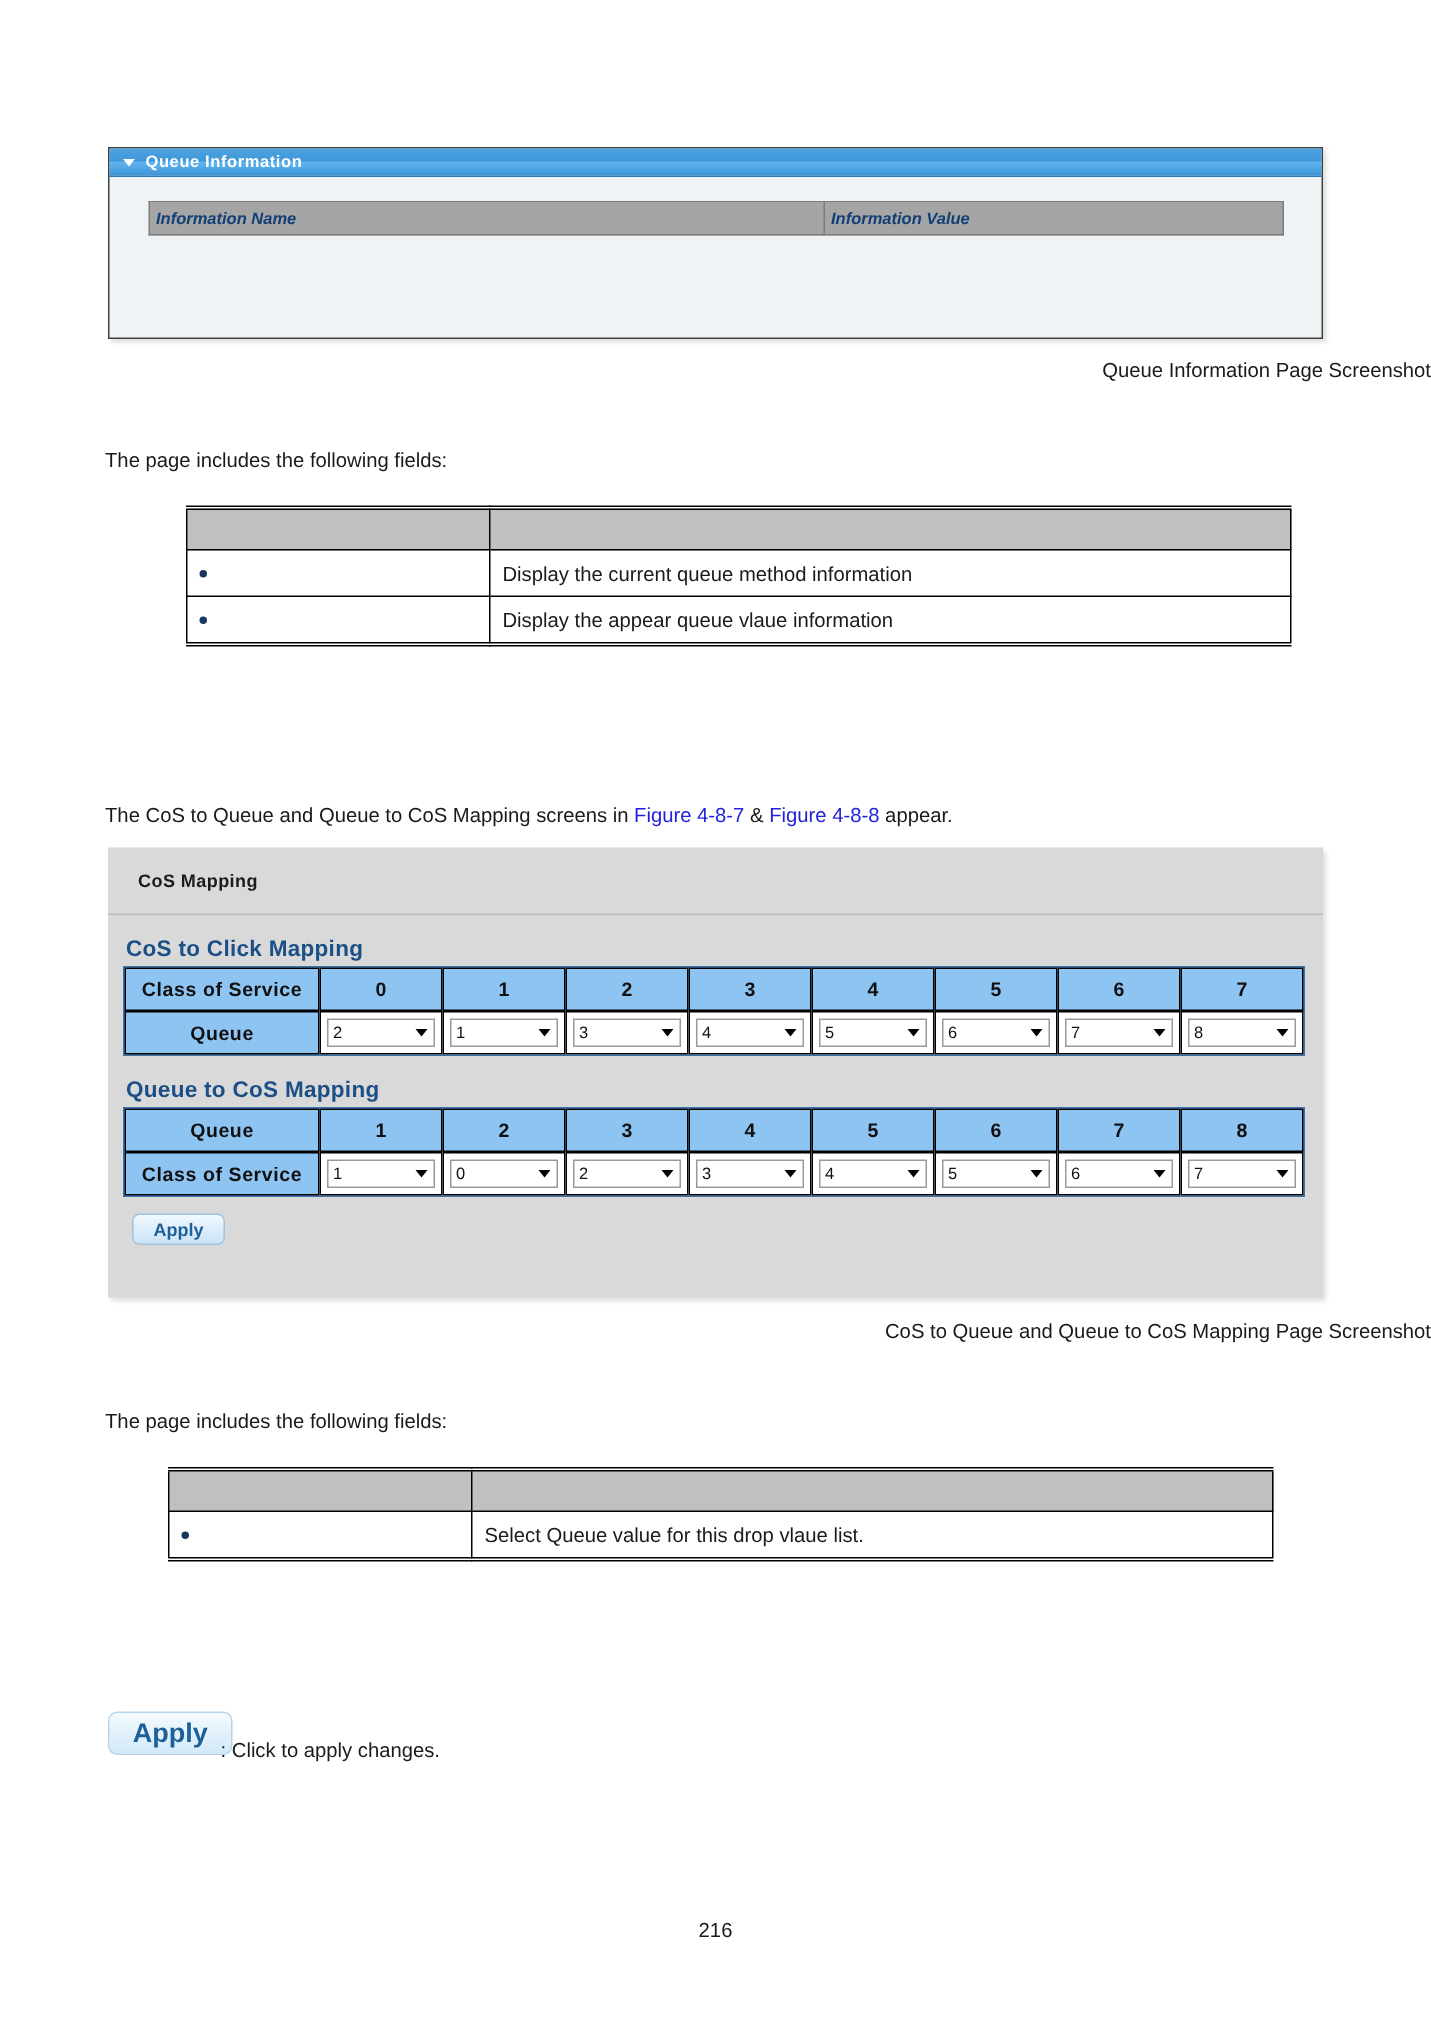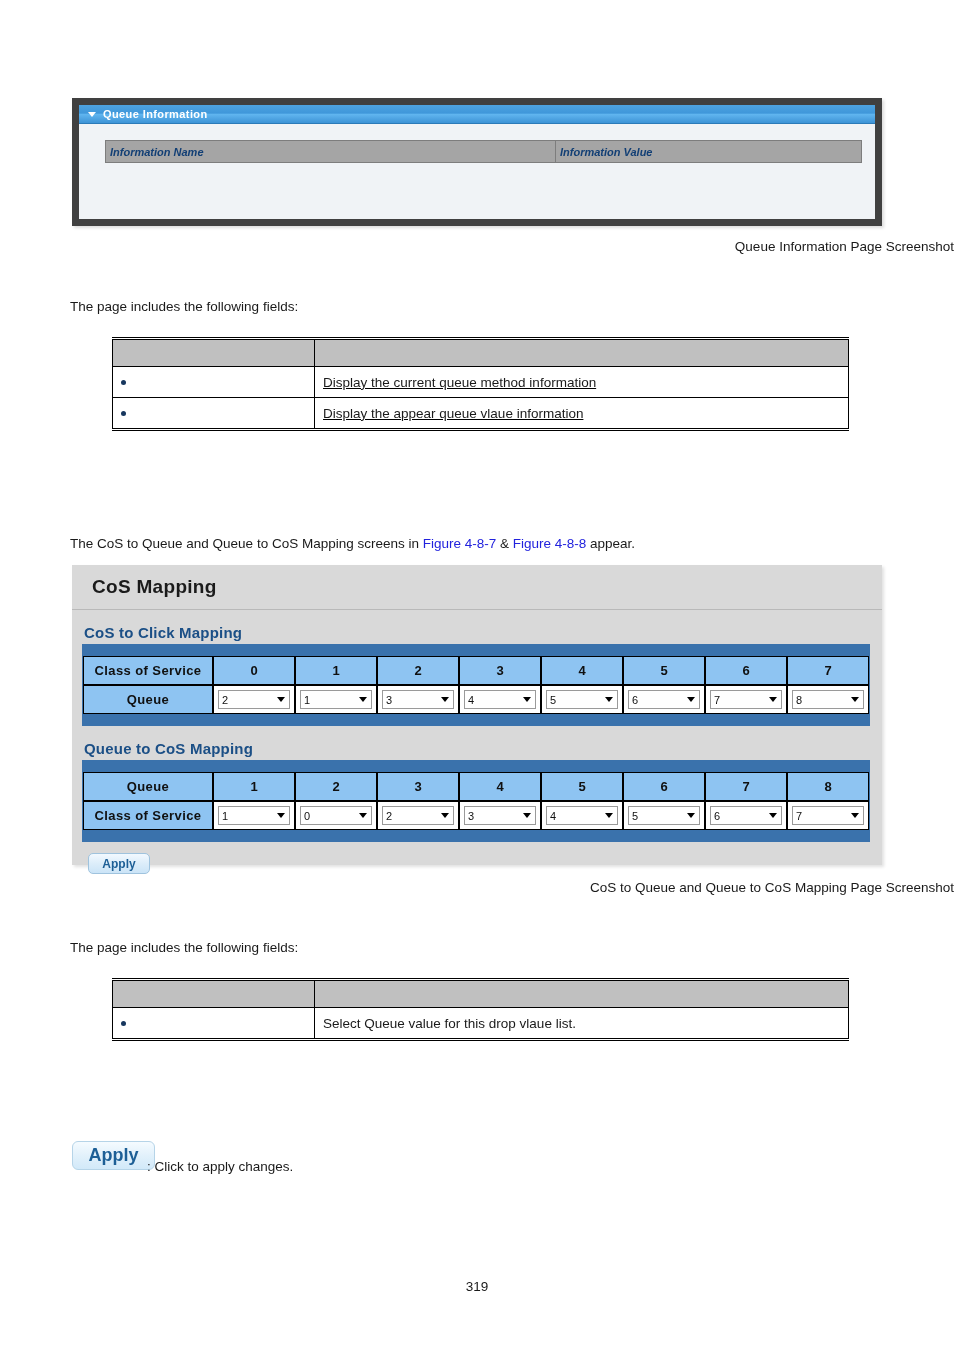--- a/index.html
+++ b/index.html
@@ -32,21 +32,21 @@
   .figlink { color: #2222dd; }
 
   
   #queue-info-panel {
     position: absolute;
     left: 72px;
     top: 98px;
     width: 810px;
     height: 128px;
     background: #f0f3f6;
-    border: 7px solid #404040;
+    border: 1px solid #404040;
     box-shadow: 2px 2px 3px rgba(0,0,0,0.14);
     box-sizing: border-box;
   }
   #queue-info-panel .panel-title {
     height: 19px;
     background: linear-gradient(to bottom, #4ea3e0 0%, #3f97da 45%, #60b5ef 52%, #3d93d6 100%);
     border-bottom: 1px solid #2b7ab8;
     display: flex;
     align-items: center;
     padding-left: 9px;
@@ -107,21 +107,21 @@
   }
   #cos-mapping-panel .cos-header {
     height: 45px;
     display: flex;
     align-items: center;
     padding-left: 20px;
     box-sizing: border-box;
     border-bottom: 1px solid #b9b9b9;
   }
   #cos-mapping-panel .cos-header-text {
-    font-size: 19px;
+    font-size: 12px;
     font-weight: bold;
     color: #1b1b1b;
     letter-spacing: 0.3px;
   }
   #cos-mapping-panel .cos-body {
     padding: 8px 0 0 10px;
   }
   .section-label {
     font-size: 15px;
     font-weight: bold;
@@ -130,21 +130,21 @@
     letter-spacing: 0.2px;
   }
 
   table.map-table {
     border-collapse: separate;
     border-spacing: 0;
     width: 786px;
     table-layout: fixed;
     background: #3a72ac;
     border: 1px solid #3a72ac;
-    padding: 11px 0;
+    padding: 0 0;
   }
   table.map-table td {
     border: 1px solid #000000;
     height: 27px;
     text-align: center;
     vertical-align: middle;
     font-size: 13px;
     background: #8ec4f2;
     color: #101010;
     font-weight: bold;
@@ -297,21 +297,21 @@
         </tr>
       </tbody>
     </table>
   </div>
 </div>
 
 <div class="doc-caption" style="left:0; top:239px; width:954px;">Queue Information Page Screenshot</div>
 
 <div class="doc-text" style="left:70px; top:298px;">The page includes the following fields:</div>
 
-<table class="field-table" style="left:112px; top:337px;text-decoration:underline;">
+<table class="field-table" style="left:124px; top:337px;">
   <colgroup>
       <col style="width:202px">
       <col style="width:534px">
     </colgroup>
   <tbody>
     <tr>
       <th></th>
       <th></th>
     </tr>
     <tr>
@@ -525,13 +525,13 @@
         <span></span>
       </td>
       <td>Select Queue value for this drop vlaue list.</td>
     </tr>
   </tbody>
 </table>
 
 <div id="apply-legend-button">Apply</div>
 <div class="doc-text" style="left:147px; top:1158px;">: Click to apply changes.</div>
 
-<div id="page-number">319</div>
+<div id="page-number">216</div>
 
 </body></html>

